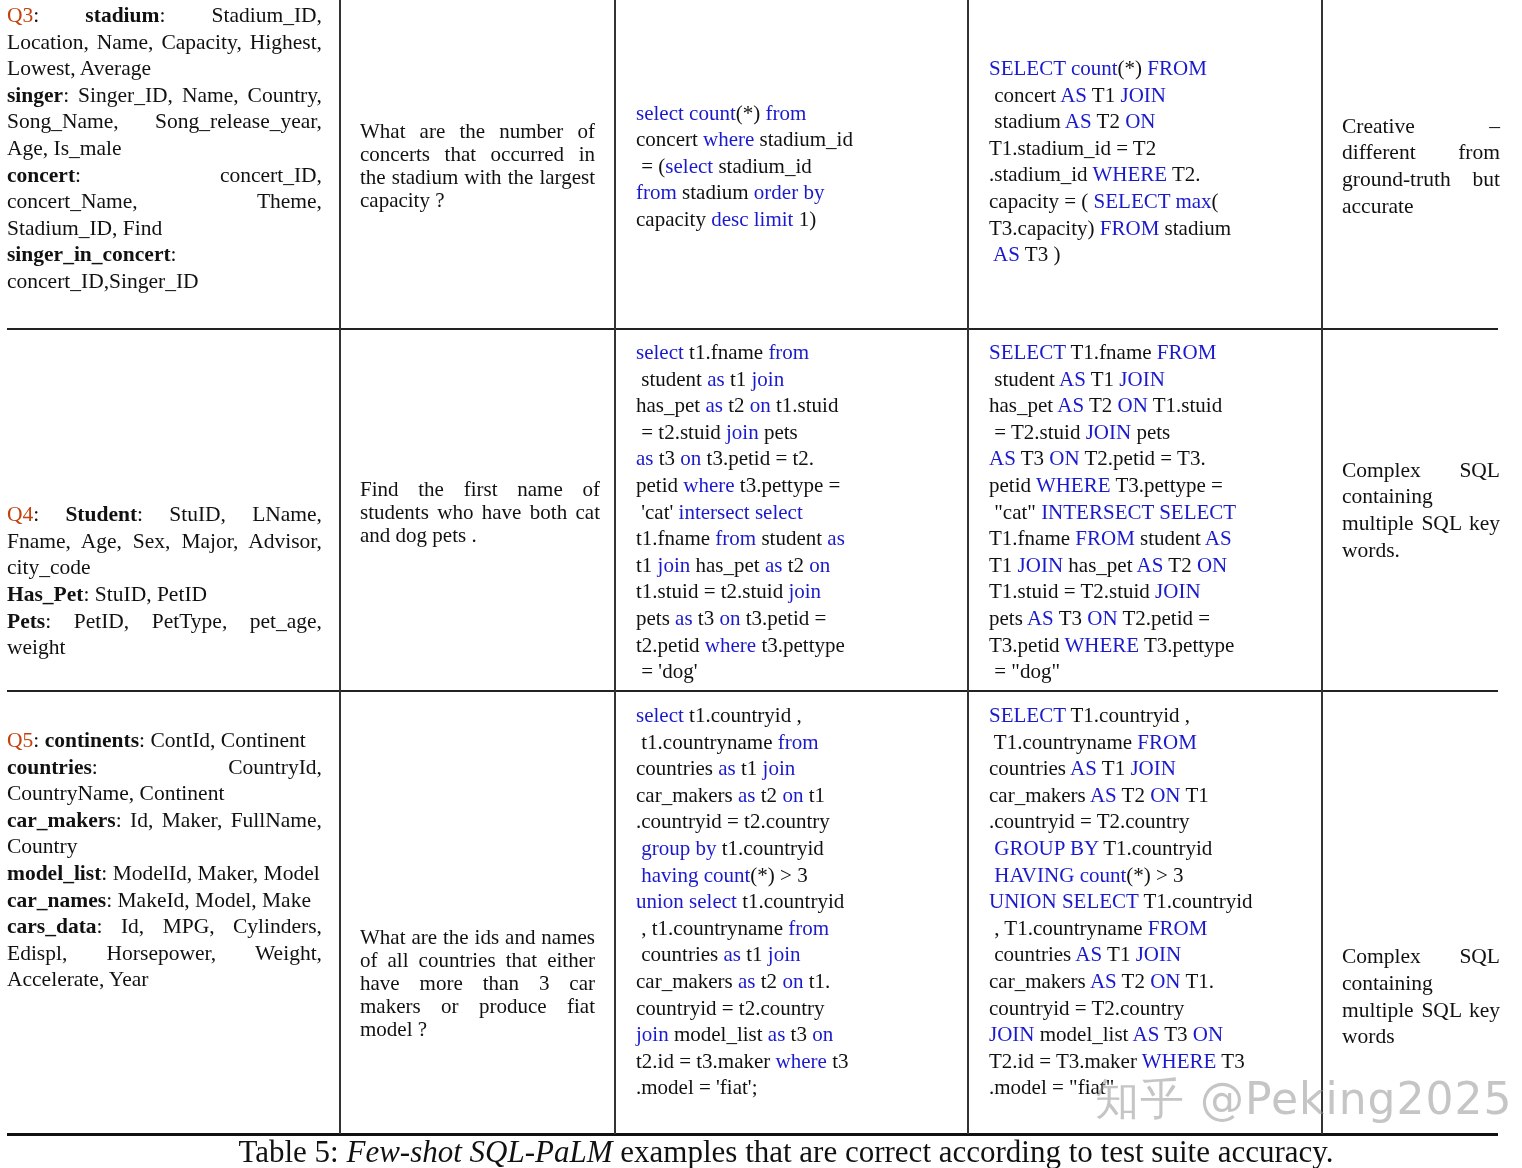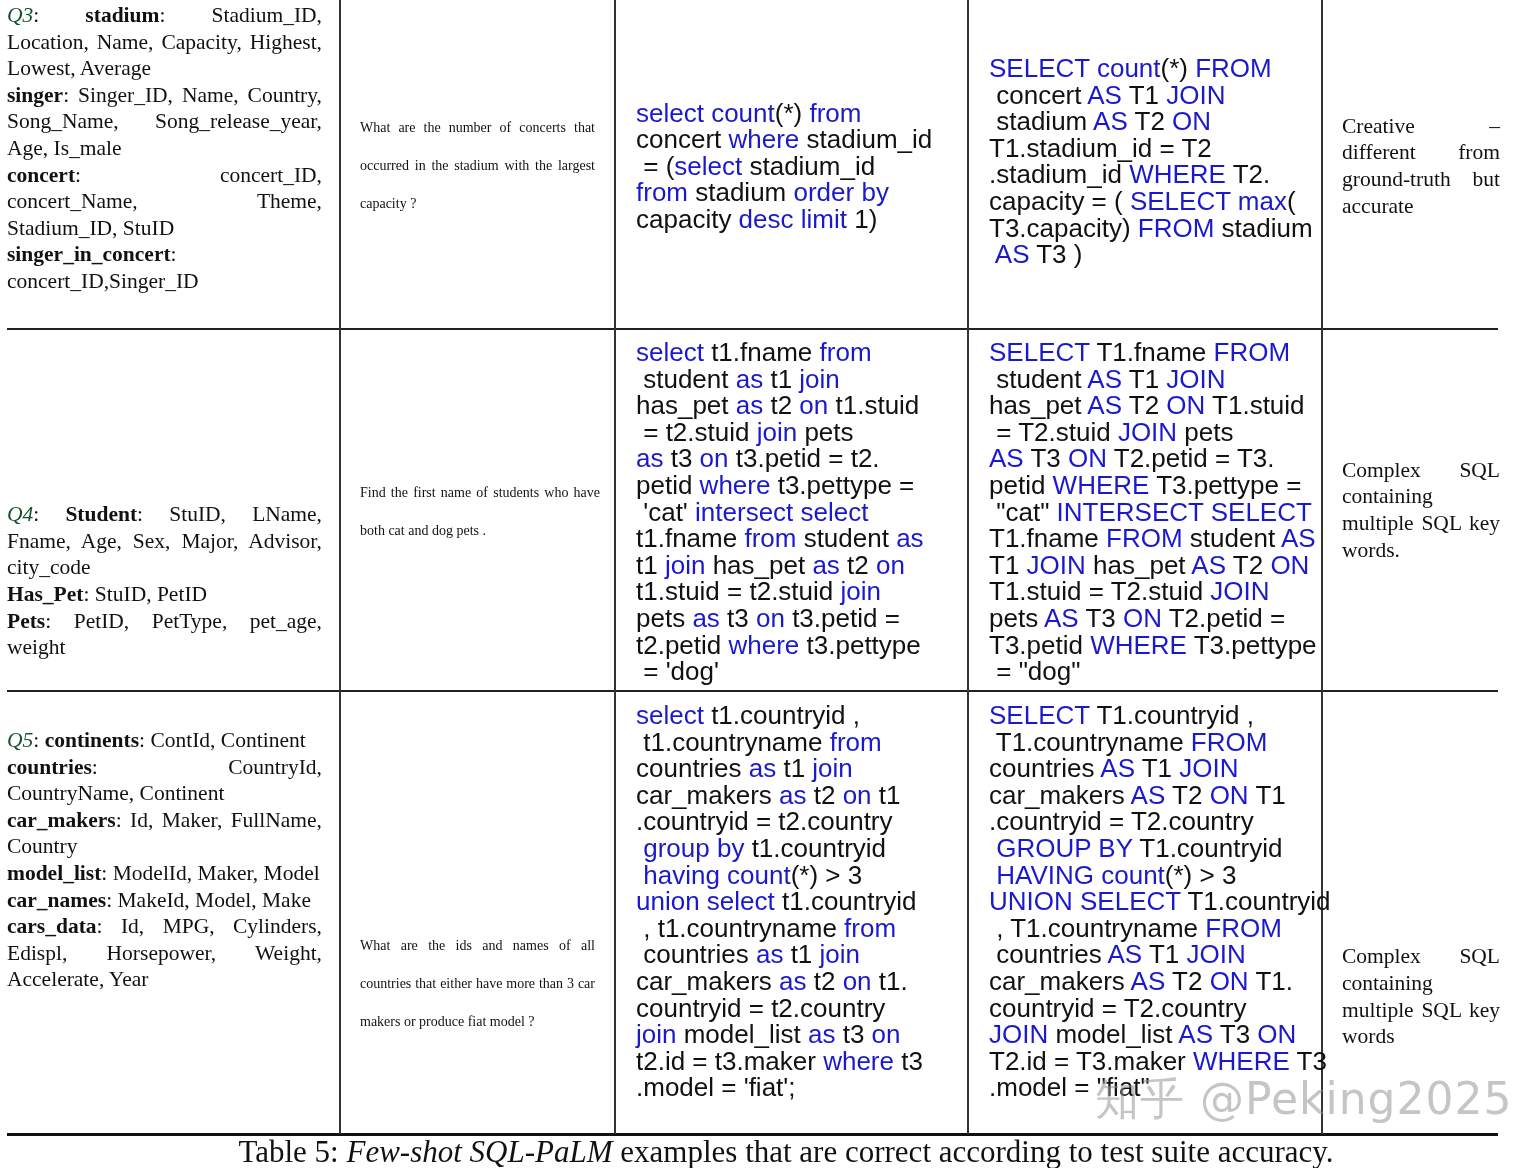--- a/index.html
+++ b/index.html
@@ -5,24 +5,24 @@
   html, body { margin: 0; padding: 0; background: #ffffff; }
   body {
     width: 1522px; height: 1168px; position: relative; overflow: hidden;
     font-family: "Liberation Serif", "DejaVu Serif", serif; color: #111;
   }
   .hline { position: absolute; left: 7px; width: 1491px; height: 2px; background: #222; }
   .hline.thick { height: 3px; background: #111; }
   .vline { position: absolute; width: 2px; background: #333; }
   .cell { position: absolute; box-sizing: border-box; display: flex; flex-direction: column; justify-content: center; }
   .schema { font-size: 21.5px; line-height: 26.6px; text-align: justify; }
-  .schema .q { color: #14532d; font-style: italic; }
+  .schema .q { color: #c2410c; }
   .schema b { font-weight: bold; }
-  .nl { font-size: 14px; line-height: 38px; text-align: justify; }
-  .code { font-family: Liberation Sans, sans-serif; font-size: 26px; line-height: 26.6px; white-space: pre; color: #111; }
+  .nl { font-size: 21px; line-height: 23px; text-align: justify; }
+  .code { font-family: Liberation Serif, serif; font-size: 21px; line-height: 26.6px; white-space: pre; color: #111; }
   .code .kw { color: #1a1acc; }
   .note { font-size: 21.5px; line-height: 26.6px; text-align: justify; }
   .caption { position: absolute; left: 0; width: 1572px; top: 1134px; text-align: center; font-size: 31px; line-height: 36px; }
   .caption i { font-style: italic; }
   .watermark { position: absolute; left: 1095px; top: 1070px; font-family: "DejaVu Sans", sans-serif; font-size: 44px; color: rgba(150,150,150,0.55); letter-spacing: 1px; }
 </style>
 </head>
 <body>
 
 <div class="hline" style="top:328px;"></div>
@@ -30,21 +30,21 @@
 <div class="hline thick" style="top:1133px;"></div>
 <div class="vline" style="left:339px; top:0; height:1134px;"></div>
 <div class="vline" style="left:614px; top:0; height:1134px;"></div>
 <div class="vline" style="left:967px; top:0; height:1134px;"></div>
 <div class="vline" style="left:1321px; top:0; height:1134px;"></div>
 
 <div class="cell schema" style="left:7px; top:0; width:315px; height:328px; justify-content:flex-start; padding-top:2px;">
   <div>
     <span class="q">Q3</span>: <b>stadium</b>: <span>Stadium_ID, Location, Name, Capacity, Highest, Lowest, Average</span><br>
     <b>singer</b>: <span>Singer_ID, Name, Country, Song_Name, Song_release_year, Age, Is_male</span><br>
-    <b>concert</b>: <span>concert_ID, concert_Name, Theme, Stadium_ID, StuID</span><br>
+    <b>concert</b>: <span>concert_ID, concert_Name, Theme, Stadium_ID, Find</span><br>
     <b>singer_in_concert</b>: <span>concert_ID,Singer_ID</span>
   </div>
 </div>
 <div class="cell nl" style="left:360px; top:0; width:235px; height:328px; padding-top:4px;">
   <div>What are the number of concerts that occurred in the stadium with the largest capacity ?</div>
 </div>
 <div class="cell code" style="left:636px; top:0; width:330px; height:328px; padding-top:4px;"><div><span class="kw">select</span> <span class="kw">count</span>(*) <span class="kw">from</span>
 concert <span class="kw">where</span> stadium_id
  = (<span class="kw">select</span> stadium_id
 <span class="kw">from</span> stadium <span class="kw">order by</span>

